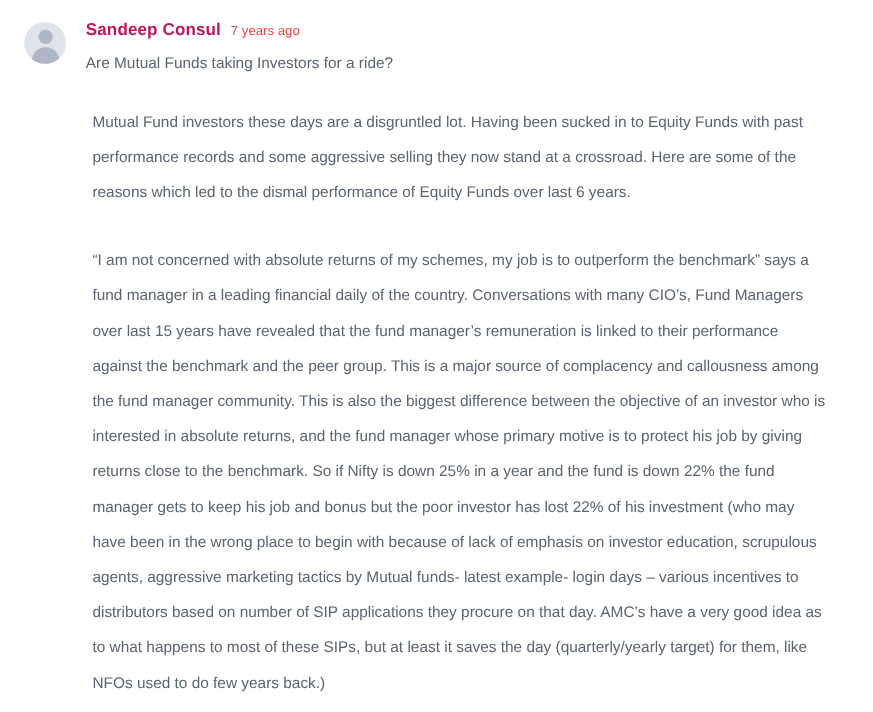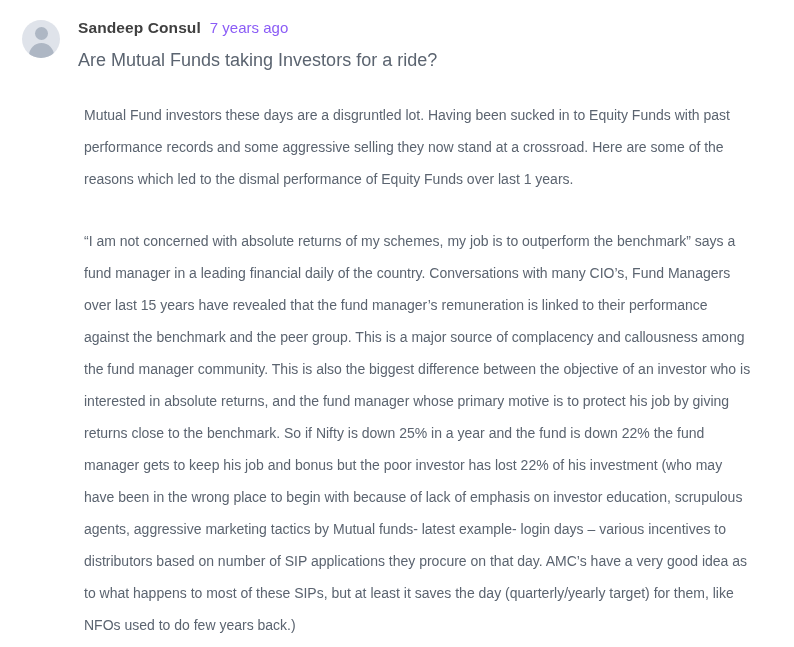--- a/index.html
+++ b/index.html
@@ -58,32 +58,32 @@
   .header-text {
     margin-left: 18px;
     padding-top: 1px;
   }
   .byline {
     display: flex;
     align-items: baseline;
   }
   .author {
     font-size: 15.5px;
-    color: #404040;
+    color: #be185d;
     font-weight: bold;
     letter-spacing: 0.1px;
   }
   .timestamp {
-    font-size: 15px;
-    color: #8b5cf6;
+    font-size: 12px;
+    color: #ef4444;
     margin-left: 9px;
   }
   .subject {
     margin-top: 11px;
-    font-size: 18px;
+    font-size: 14px;
     color: #5b6470;
     line-height: 1.4;
   }
   .body-content {
     margin-top: 26px;
     padding-left: 62px;
     padding-right: 18px;
   }
   .para {
     font-size: 14px;
@@ -112,17 +112,17 @@
     <div class="header-text">
       <div class="byline">
         <span class="author">Sandeep Consul</span>
         <span class="timestamp">7 years ago</span>
       </div>
       <div class="subject">Are Mutual Funds taking Investors for a ride?</div>
     </div>
   </div>
 
   <div class="body-content">
-    <p class="para">Mutual Fund investors these days are a disgruntled lot. Having been sucked in to Equity Funds with past performance records and some aggressive selling they now stand at a crossroad. Here are some of the reasons which led to the dismal performance of Equity Funds over last 1 years.</p>
+    <p class="para">Mutual Fund investors these days are a disgruntled lot. Having been sucked in to Equity Funds with past performance records and some aggressive selling they now stand at a crossroad. Here are some of the reasons which led to the dismal performance of Equity Funds over last 6 years.</p>
     <p class="para">“I am not concerned with absolute returns of my schemes, my job is to outperform the benchmark” says a fund manager in a leading financial daily of the country. Conversations with many CIO’s, Fund Managers over last 15 years have revealed that the fund manager’s remuneration is linked to their performance against the benchmark and the peer group. This is a major source of complacency and callousness among the fund manager community. This is also the biggest difference between the objective of an investor who is interested in absolute returns, and the fund manager whose primary motive is to protect his job by giving returns close to the benchmark. So if Nifty is down 25% in a year and the fund is down 22% the fund manager gets to keep his job and bonus but the poor investor has lost 22% of his investment (who may have been in the wrong place to begin with because of lack of emphasis on investor education, scrupulous agents, aggressive marketing tactics by Mutual funds- latest example- login days – various incentives to distributors based on number of SIP applications they procure on that day. AMC’s have a very good idea as to what happens to most of these SIPs, but at least it saves the day (quarterly/yearly target) for them, like NFOs used to do few years back.)</p>
   </div>
 
 </div>
 
 </body></html>

